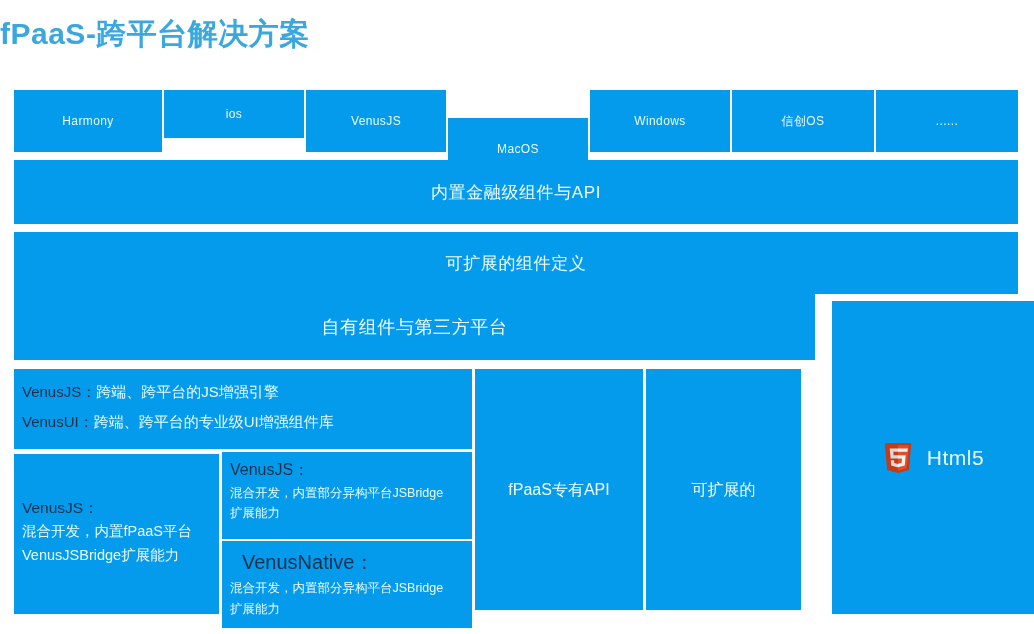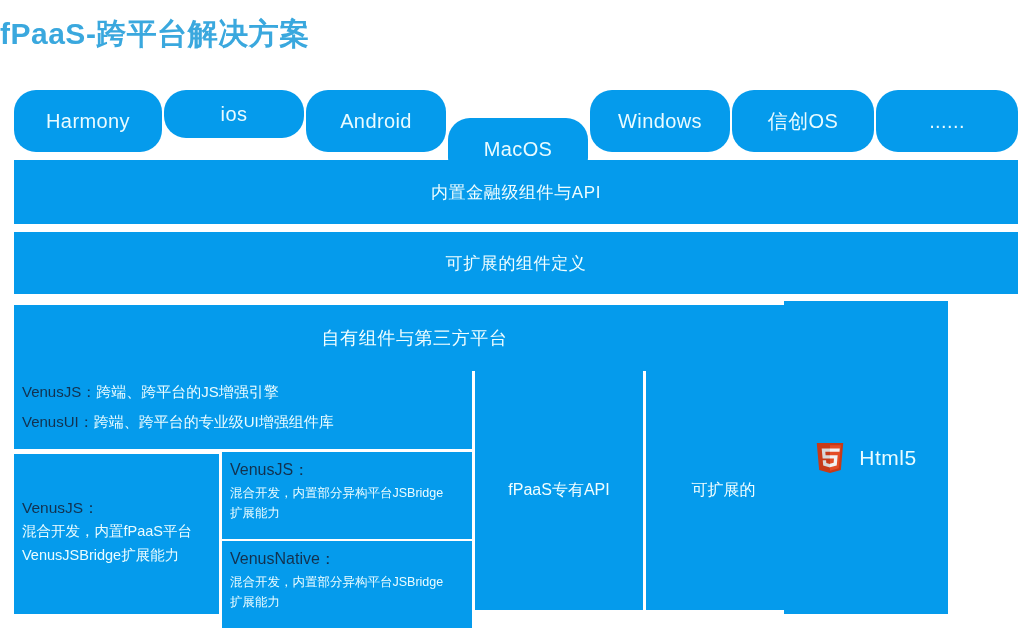--- a/index.html
+++ b/index.html
@@ -42,24 +42,23 @@
     background: #059BEC;
     box-sizing: border-box;
     display: flex;
     align-items: center;
     justify-content: center;
     color: #ffffff;
     overflow: hidden;
   }
 
   .os-cell {
-    font-size: 20px;
+    font-size: 12px;
     color: #e9fbff;
     letter-spacing: 0.4px;
-    border-radius: 22px;
   }
 
   .band-label {
     font-size: 17px;
     color: #f0feff;
     letter-spacing: 0.6px;
   }
 
   
   .textbox {
@@ -122,21 +121,21 @@
 
   <div class="title">fPaaS-跨平台解决方案</div>
 
   <div class="box os-cell" style="left:14px; top:90px; width:148px; height:62px;">
     <span>Harmony</span>
   </div>
   <div class="box os-cell" style="left:164px; top:90px; width:140px; height:48px;">
     <span>ios</span>
   </div>
   <div class="box os-cell" style="left:306px; top:90px; width:140px; height:62px;">
-    <span>Android</span>
+    <span>VenusJS</span>
   </div>
   <div class="box os-cell" style="left:448px; top:90px; width:140px; height:62px;margin-top:28px;">
     <span>MacOS</span>
   </div>
   <div class="box os-cell" style="left:590px; top:90px; width:140px; height:62px;">
     <span>Windows</span>
   </div>
   <div class="box os-cell" style="left:732px; top:90px; width:142px; height:62px;">
     <span>信创OS</span>
   </div>
@@ -145,21 +144,21 @@
   </div>
 
   <div class="box band-label" style="left:14px; top:160px; width:1004px; height:64px;">
     <span>内置金融级组件与API</span>
   </div>
 
   <div class="box band-label" style="left:14px; top:232px; width:1004px; height:62px;">
     <span>可扩展的组件定义</span>
   </div>
 
-  <div class="box band-label" style="left:14px; top:305px; width:801px; height:66px; font-size:18px;">
+  <div class="box band-label" style="left:14px; top:294px; width:801px; height:66px; font-size:18px;">
     <span>自有组件与第三方平台</span>
   </div>
 
   <div class="textbox" style="left:14px; top:369px; width:458px; height:80px; padding-top:8px;">
     <div class="venus-row">
       <span class="k">VenusJS：</span><span class="v">跨端、跨平台的JS增强引擎</span>
     </div>
     <div class="venus-row">
       <span class="k">VenusUI：</span><span class="v">跨端、跨平台的专业级UI增强组件库</span>
     </div>
@@ -171,38 +170,38 @@
     <div class="tb-line" style="font-size:14.5px;">VenusJSBridge扩展能力</div>
   </div>
 
   <div class="textbox" style="left:222px; top:452px; width:250px; height:87px; padding-top:5px;">
     <div class="tb-head" style="font-size:16px;">VenusJS：</div>
     <div class="tb-line" style="font-size:12.5px;">混合开发，内置部分异构平台JSBridge</div>
     <div class="tb-line" style="font-size:12.5px;">扩展能力</div>
   </div>
 
   <div class="textbox" style="left:222px; top:541px; width:250px; height:87px; padding-top:5px;">
-    <div class="tb-head" style="font-size:16px;">VenusNative：</div>
+    <div class="tb-head" style="font-size:20px;margin-left:12px;">VenusNative：</div>
     <div class="tb-line" style="font-size:12.5px;">混合开发，内置部分异构平台JSBridge</div>
     <div class="tb-line" style="font-size:12.5px;">扩展能力</div>
   </div>
 
   <div class="box" style="left:475px; top:369px; width:168px; height:241px;">
     <div class="col-label">
       <div>fPaaS专有API</div>
     </div>
   </div>
 
   <div class="box" style="left:646px; top:369px; width:155px; height:241px;">
     <div class="col-label">
       <div>可扩展的</div>
     </div>
   </div>
 
-  <div class="box" style="left:784px; top:301px; width:164px; height:313px;">
+  <div class="box" style="left:832px; top:301px; width:203px; height:313px;">
     <div class="html5-inner">
       <svg class="html5-logo" viewBox="0 0 512 512" aria-hidden="true">
         <path fill="#C73A18" d="M71 460L30 0h452l-41 460-185 52z"></path>
         <path fill="#E44D26" d="M256 472l149-41 35-394H256z"></path>
         <path fill="#d8d8d8" d="M256 208h-75l-5-58h80V93H114l16 172h126zm0 150l-63-17-4-45h-57l8 89 116 32z"></path>
         <path fill="#f2f2f2" d="M255 208v57h69l-6 73-63 17v59l116-32 16-174zm0-115v57h163l5-57z"></path>
       </svg>
       <span class="html5-text">Html5</span>
     </div>
   </div>

